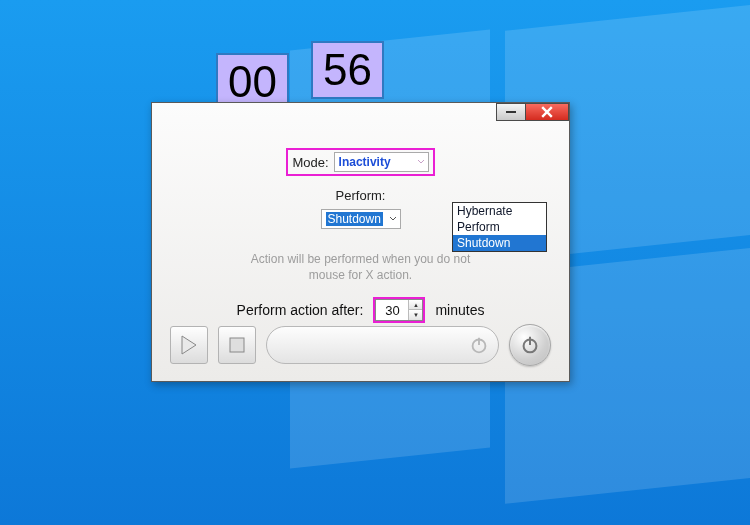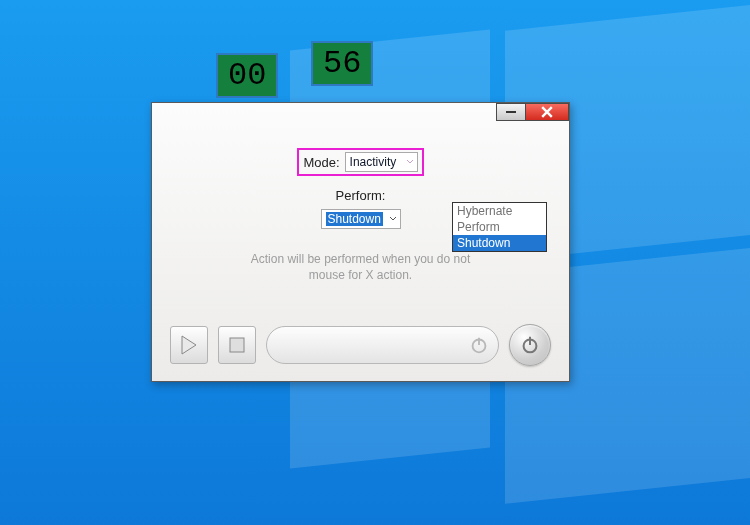--- a/index.html
+++ b/index.html
@@ -18,23 +18,23 @@
   .bg-logo .pane {
     position:absolute; background: rgba(255,255,255,0.55);
   }
   .bg-logo .p1 { left:0; top:40px; width:200px; height:200px; transform: skewY(-6deg); }
   .bg-logo .p2 { left:215px; top:15px; width:300px; height:230px; transform: skewY(-6deg); }
   .bg-logo .p3 { left:0; top:258px; width:200px; height:200px; transform: skewY(-6deg); }
   .bg-logo .p4 { left:215px; top:258px; width:300px; height:230px; transform: skewY(-6deg); }
 
   .timer-tab {
     position:absolute;
-    background:#15803d; border:2px solid #2f79c2;
-    font-family: Liberation Mono, monospace;
-    font-size:32px; font-weight:400;
+    background:#c4b5fd; border:2px solid #2f79c2;
+    font-family: Liberation Sans, sans-serif;
+    font-size:44px; font-weight:400;
     padding:2px 10px;
     color:#000;
   }
   .timer-tab.left { left:216px; top:53px; }
   .timer-tab.right { left:311px; top:41px; }
 
   .app-window {
     position:absolute; left:151px; top:102px; width:419px; height:280px;
     background: linear-gradient(180deg, #fcfcfc 0%, #ecebe9 100%);
     border:1px solid #5a5a5a;
@@ -59,21 +59,21 @@
   .content { position:absolute; top:35px; left:0; right:0; padding:10px 18px; }
 
   .row1 { display:flex; align-items:center; gap:6px; font-size:13px; color:#222;flex-direction:column; }
   .combo {
     height:20px; background:#fff; border:1px solid #aaa; display:flex; align-items:center;
     font-size:12px; padding:0 2px 0 4px; color:#444; position:relative;
   }
   .combo .arrow {
     position:absolute; right:3px; top:5px;
   }
-  .combo.mode { width:73px; color:#0f172a; }
+  .combo.mode { width:95px; color:#1d4ed8;font-weight:bold; }
   .combo.action { width:80px; background:#fff; }
   .combo.action .seltext { background:#2176d2; color:#fff; padding:0 2px; }
 
   .spacer { flex:1; }
 
   .highlight-box { border:2px solid #ea1fd4; padding:2px 4px; display:flex; align-items:center; gap:5px; }
   .highlight-box.tight { padding:0; }
 
   .desc {
     text-align:center; color:#9d9d9d; font-size:12px;
@@ -88,21 +88,21 @@
   .spinner .val { flex:1; text-align:center; font-size:13px; }
   .spinner .btns { width:14px; display:flex; flex-direction:column; border-left:1px solid #bbb; }
   .spinner .sbtn { height:10px; display:flex; align-items:center; justify-content:center; font-size:6px; color:#333; border-bottom:1px solid #bbb; background:linear-gradient(#fff,#e4e4e4);}
   .spinner .sbtn:last-child{border-bottom:none;}
 
   .dropdown-panel {
     position:absolute; left:300px; top:64px; width:95px;
     background:#fff; border:1px solid #333; font-size:12px;
     z-index:5;
   }
-  .dropdown-panel .opt { padding:0 4px; line-height:16px; color:#737373;}
+  .dropdown-panel .opt { padding:0 4px; line-height:16px; color:#0f172a;}
   .dropdown-panel .opt.sel { background:#2176d2; color:#fff; }
 
   .toolbar {
     position:absolute; left:18px; right:18px; bottom:14px; height:44px;
     display:flex; align-items:center; gap:10px;
   }
   .tbtn {
     width:38px; height:38px; border:1px solid #b3b3b3; border-radius:3px;
     background:linear-gradient(180deg,#fefefe,#dcdcdc);
     display:flex; align-items:center; justify-content:center;
@@ -169,20 +169,33 @@
             <path d="M1 2 L4 5 L7 2" stroke="#555" stroke-width="1" fill="none"></path>
           </svg>
       </span>
     </div>
 
     <div class="desc">
       <span>Action will be performed when you do not</span><br>
       <span>mouse for X action.</span>
     </div>
 
+    <div class="row2">
+      <span>Perform action after:</span>
+      <span class="highlight-box tight">
+        <span class="spinner">
+          <span class="val">30</span>
+          <span class="btns">
+            <span class="sbtn">▲</span>
+            <span class="sbtn">▼</span>
+          </span>
+        </span>
+      </span>
+      <span>minutes</span>
+    </div>
 
     <div class="dropdown-panel">
       <div class="opt">Hybernate</div>
       <div class="opt">Perform</div>
       <div class="opt sel">Shutdown</div>
     </div>
 
   </div>
 
   <div class="toolbar">

